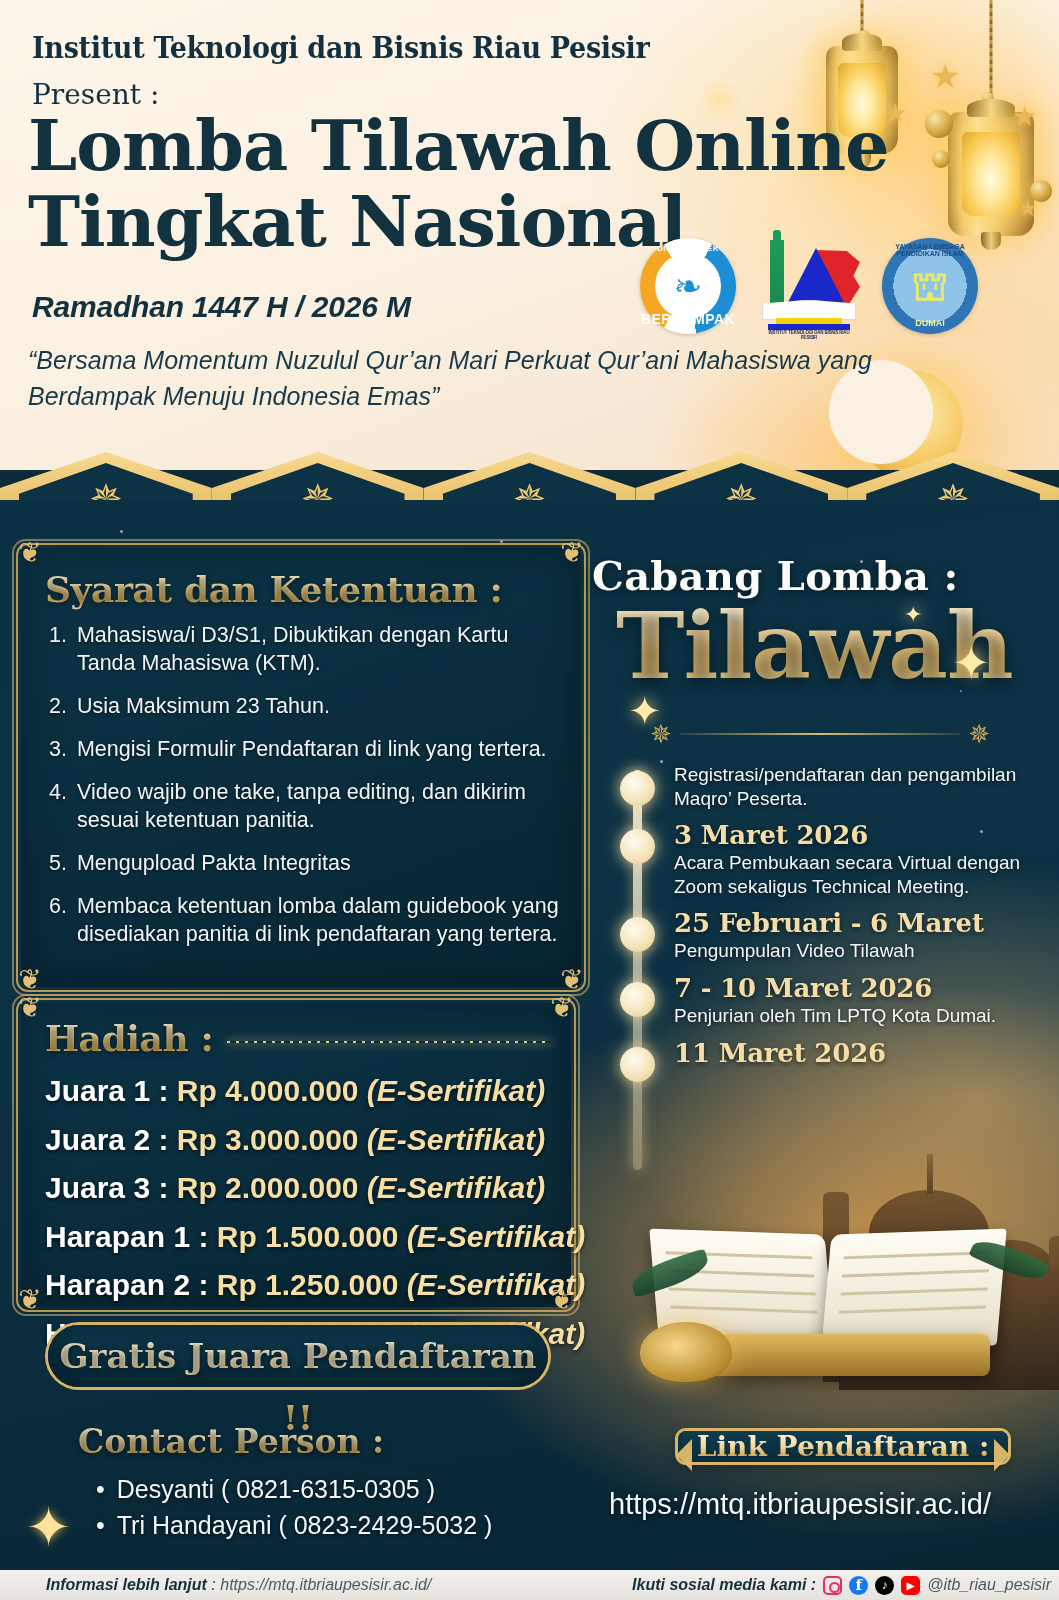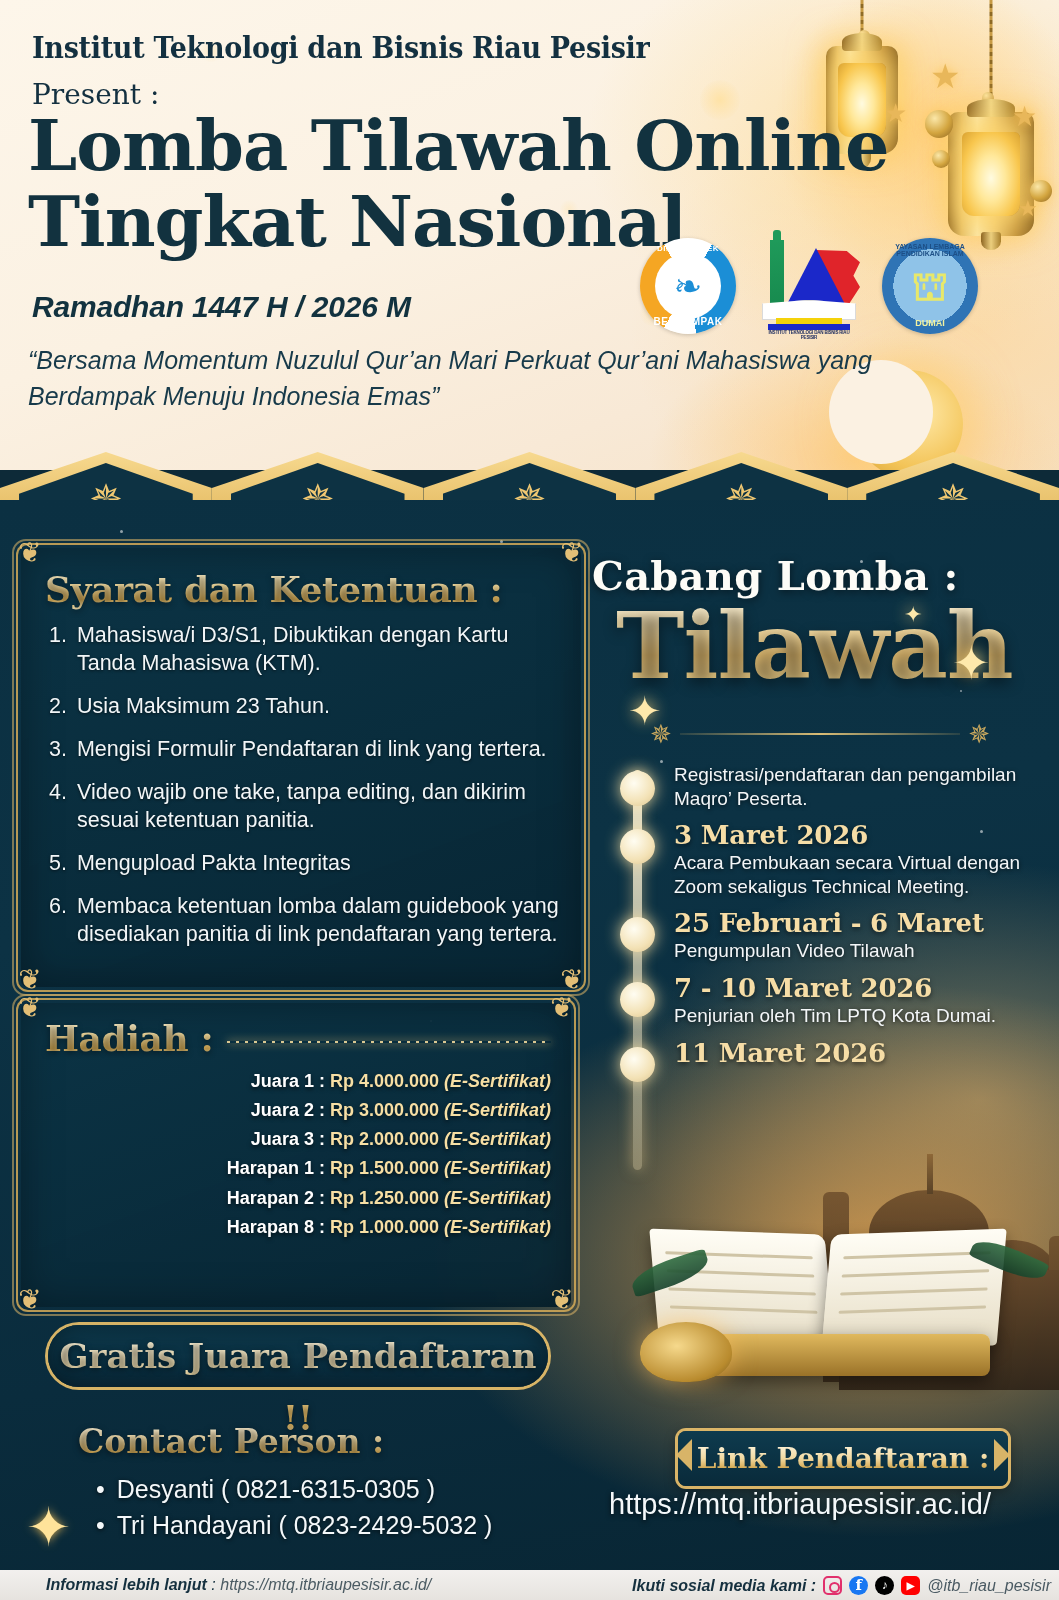--- a/index.html
+++ b/index.html
@@ -68,21 +68,21 @@
 
   
   .logos { position:absolute; left:640px; top:238px; display:flex; align-items:center; gap:18px; }
   .logo { position:relative; }
   .logo-diktis { width:96px; height:96px; border-radius:50%;
     background:conic-gradient(from 210deg, #f5a623 0deg 120deg, #ffffff 120deg 180deg, #1b8ed6 180deg 320deg, #ffffff 320deg 360deg);
     display:flex; align-items:center; justify-content:center; box-shadow:0 1px 4px rgba(0,0,0,.2);}
   .logo-diktis-in { width:66px; height:66px; border-radius:50%; background:#fff; display:flex; align-items:center; justify-content:center;
     font-size:34px; color:#1b8ed6; }
   .logo-diktis-txt1 { position:absolute; top:6px; left:0; width:100%; text-align:center; font-size:8px; font-weight:700; color:#fff; letter-spacing:.5px;}
-  .logo-diktis-txt2 { position:absolute; bottom:7px; left:0; width:100%; text-align:center; font-size:10px; font-weight:700; color:#fff; letter-spacing:.5px;}
+  .logo-diktis-txt2 { position:absolute; bottom:7px; left:0; width:100%; text-align:center; font-size:14px; font-weight:700; color:#fff; letter-spacing:.5px;}
 
   .logo-itb { width:110px; height:96px; position:relative; }
   .itb-tri { position:absolute; left:30px; top:10px; width:0;height:0;
     border-left:32px solid transparent; border-right:32px solid transparent; border-bottom:62px solid #1b28c9; }
   .itb-red { position:absolute; left:62px; top:12px; width:44px; height:56px; background:#e0242a;
     clip-path:polygon(0 0,70% 2%,100% 22%,85% 46%,100% 66%,72% 100%,0 100%); }
   .itb-tower { position:absolute; left:16px; top:2px; width:14px; height:68px;
     background:linear-gradient(180deg,#1f9a5a,#178a4e); }
   .itb-tower::before{content:"";position:absolute;left:3px;top:-10px;width:8px;height:12px;background:#1f9a5a;border-radius:3px 3px 0 0;}
   .itb-book { position:absolute; left:8px; top:62px; width:94px; height:20px; background:#fff;
@@ -170,22 +170,22 @@
   .syarat-list li { display:flex; gap:10px; color:#f2f6f8; font-size:21.5px; line-height:1.3;
     margin-bottom:15px; text-shadow:0 1px 3px rgba(0,0,0,.6); }
   .syarat-num { flex:0 0 auto; }
   .syarat-txt { flex:1 1 auto; }
 
   .hadiah-head { display:flex; align-items:center; gap:14px; }
   .hadiah-spark { flex:1; height:2px; margin-top:8px;
     background:repeating-linear-gradient(90deg, rgba(255,226,160,.85) 0 3px, transparent 3px 9px);
     box-shadow:0 0 9px rgba(255,210,120,.8); }
   .hadiah-rows { margin-top:8px; }
-  .hrow { font-size:18px; font-weight:700; line-height:1.62; white-space:nowrap;
-    text-shadow:0 2px 4px rgba(0,0,0,.65);text-align:right; }
+  .hrow { font-size:30px; font-weight:700; line-height:1.62; white-space:nowrap;
+    text-shadow:0 2px 4px rgba(0,0,0,.65); }
   .hrow .lbl { color:#ffffff; }
   .hrow .amt { color:#f7dfa4; }
   .hrow .cert { color:#f7dfa4; font-style:italic; }
 
   .gratis-txt { font-family:"DejaVu Serif", serif; font-weight:700; font-size:34px; text-align:center;
     line-height:62px;
     background:linear-gradient(180deg,#fffaea 0%, #f5dfa6 45%, #d9ae56 78%, #fbf0cd 100%);
     -webkit-background-clip:text; background-clip:text; color:transparent;
     text-shadow:0 2px 6px rgba(0,0,0,.5); }
 
@@ -219,40 +219,40 @@
 
   .contact-title { position:absolute; left:78px; top:1422px; font-family:"DejaVu Serif", serif;
     font-weight:700; font-size:33px;
     background:linear-gradient(180deg,#fff8e4,#f3dba3 48%,#d6aa53 80%,#fbefcb 100%);
     -webkit-background-clip:text; background-clip:text; color:transparent;
     text-shadow:0 2px 6px rgba(0,0,0,.5); }
   .contact-list { position:absolute; left:96px; top:1472px; list-style:none; }
   .contact-list li { color:#f4f8fa; font-size:25px; line-height:1.42; text-shadow:0 1px 4px rgba(0,0,0,.7); }
   .contact-list li::before { content:"•"; color:#f4f8fa; margin-right:12px; }
 
-  .link-badge { position:absolute; left:678px; top:1431px; width:330px; height:55px;
+  .link-badge { position:absolute; left:678px; top:1431px; width:330px; height:31px;
     border-radius:8px; background:linear-gradient(180deg,#0e3b4e,#092a3a);
     box-shadow:0 0 0 3px rgba(228,188,106,.95), 0 4px 14px rgba(0,0,0,.45);
     display:flex; align-items:center; justify-content:center; }
   .link-badge::before{ content:""; position:absolute; left:-18px; top:8px; border:16px solid transparent;
     border-right:16px solid rgba(228,188,106,.95); }
   .link-badge::after{ content:""; position:absolute; right:-18px; top:8px; border:16px solid transparent;
     border-left:16px solid rgba(228,188,106,.95); }
   .link-badge-txt { font-family:"DejaVu Serif", serif; font-weight:700; font-size:28px;
     background:linear-gradient(180deg,#fff8e4,#f2d9a0 50%,#d4a851 80%,#faeecb 100%);
     -webkit-background-clip:text; background-clip:text; color:transparent; }
   .link-url { position:absolute; left:560px; top:1488px; width:480px; text-align:center;
     color:#f4f8fa; font-size:29px; text-shadow:0 2px 5px rgba(0,0,0,.7); }
 
   .footbar { position:absolute; left:0; bottom:0; width:1059px; height:30px;
     background:linear-gradient(180deg,#f2f0ee,#e6e3df); display:flex; align-items:center; }
   .foot-left { font-size:16px; font-style:italic; color:#15303f; margin-left:46px; }
   .foot-left b { font-weight:700; }
   .foot-left span.url { color:#4b5b63; }
-  .foot-right { position:absolute; right:8px; display:flex; align-items:flex-end; gap:7px; font-size:16px;
+  .foot-right { position:absolute; right:8px; display:flex; align-items:center; gap:7px; font-size:16px;
     font-style:italic; font-weight:700; color:#15303f; }
   .sm { width:19px; height:19px; border-radius:5px; display:inline-block; }
   .sm-ig { border:2px solid #e1306c; position:relative; }
   .sm-ig::after{content:"";position:absolute;left:4px;top:4px;width:7px;height:7px;border:2px solid #e1306c;border-radius:50%;}
   .sm-fb { background:#1877f2; color:#fff; border-radius:50%; font-family:"DejaVu Serif",serif; font-weight:700;
     font-size:15px; text-align:center; line-height:19px; font-style:normal;}
   .sm-tt { background:#000; border-radius:50%; color:#fff; font-size:12px; text-align:center; line-height:19px; font-style:normal;}
   .sm-yt { background:#ff0000; border-radius:5px; color:#fff; font-size:10px; text-align:center; line-height:19px; font-style:normal;}
   .handle { color:#4a5a63; font-weight:400; }
 </style>

